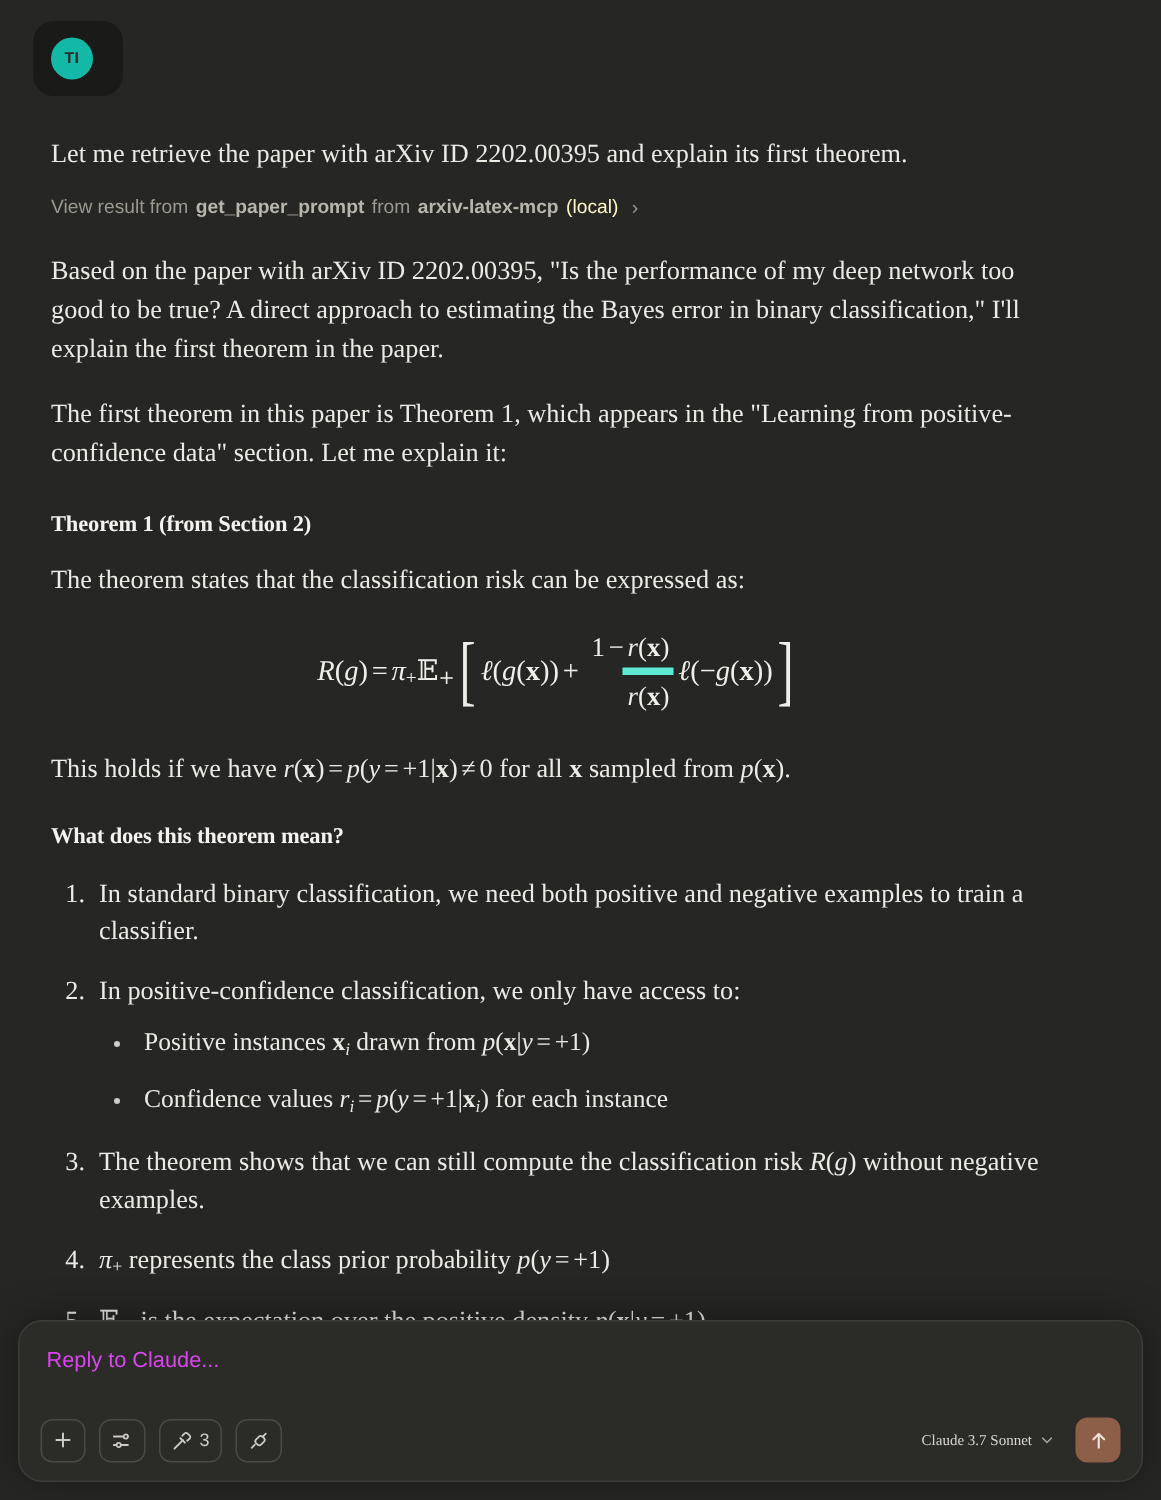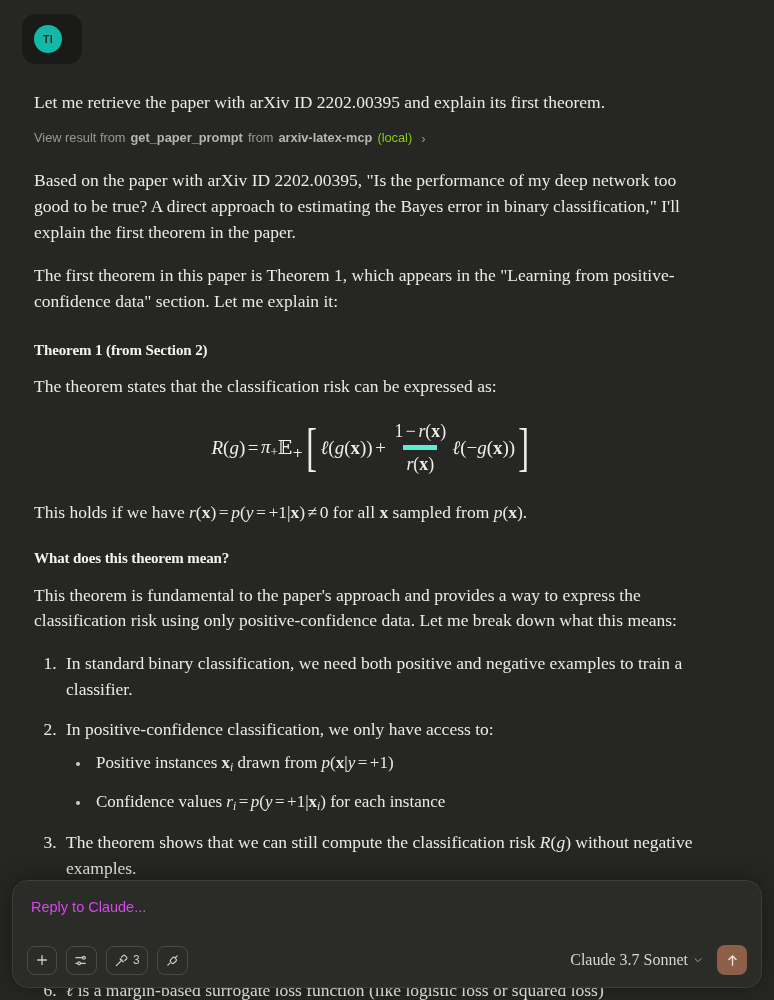--- a/index.html
+++ b/index.html
@@ -83,21 +83,21 @@
     gap: 5px;
     margin: -4px 0 20px 0;
     padding-left: 0;
     white-space: nowrap;
     cursor: pointer;
   }
   .tool-row .strong {
     font-weight: 700;
     color: #b8b5ad;
   }
-  .tool-row .paren { color: #84cc16; }
+  .tool-row .paren { color: #fef9c3; }
   .chev {
     display: inline-block;
     margin-left: 4px;
     color: #9b9890;
     font-size: 13px;
     transform: translateY(-0.5px);
   }
 
   
   h2.sec {
@@ -133,21 +133,21 @@
     font-size: 52px;
     line-height: 0.72;
     font-weight: 300;
     transform: scaleX(0.62);
     display: inline-block;
     color: #f0eee9;
   }
   .frac {
     display: inline-flex;
     flex-direction: column;
-    align-items: center;
+    align-items: flex-end;
     vertical-align: middle;
     margin: 0 3px;
     font-size: 0.94em;
   }
   .frac .num { padding: 0 3px 1px 3px; }
   .frac .den { padding: 1px 3px 0 3px; border-top: 5px solid #5eead4; }
 
   
   ol.main {
     margin: 0 0 0 0;
@@ -220,21 +220,21 @@
     font-family: "Liberation Sans", sans-serif;
     font-size: 12px;
     color: #cdcac3;
   }
   .spacer { flex: 1; }
   .model-sel {
     display: flex;
     align-items: center;
     gap: 5px;
     font-family: "Liberation Serif", serif;
-    font-size: 16px;
+    font-size: 10px;
     color: #d9d6cf;
     cursor: pointer;
     margin-right: 14px;
     white-space: nowrap;
   }
   .model-sel .dn { font-size: 11px; color: #a6a39c; }
   .send-btn {
     width: 30px;
     height: 30px;
     border-radius: 8px;
@@ -313,21 +313,20 @@
       <span>This holds if we have</span>
       <span><span class="mi">r</span><span class="mn">(</span><span class="mb">x</span><span class="mn">)</span><span class="mo">=</span><span class="mi">p</span><span class="mn">(</span><span class="mi">y</span><span class="mo">=</span><span class="mn">+1|</span><span class="mb">x</span><span class="mn">)</span><span class="mo">≠</span><span class="mn">0</span></span>
       <span>for all</span>
       <span class="mb">x</span>
       <span>sampled from</span>
       <span><span class="mi">p</span><span class="mn">(</span><span class="mb">x</span><span class="mn">)</span></span><span>.</span>
     </p>
 
     <h2 class="sec tight">What does this theorem mean?</h2>
 
-    <p>This theorem is fundamental to the paper's approach and provides a way to express the classification risk using only positive-confidence data. Let me break down what this means:</p>
 
     <ol class="main">
 
       <li>
         <span>In standard binary classification, we need both positive and negative examples to train a classifier.</span>
       </li>
 
       <li>
         <span>In positive-confidence classification, we only have access to:</span>
         <ul class="sub-list">

